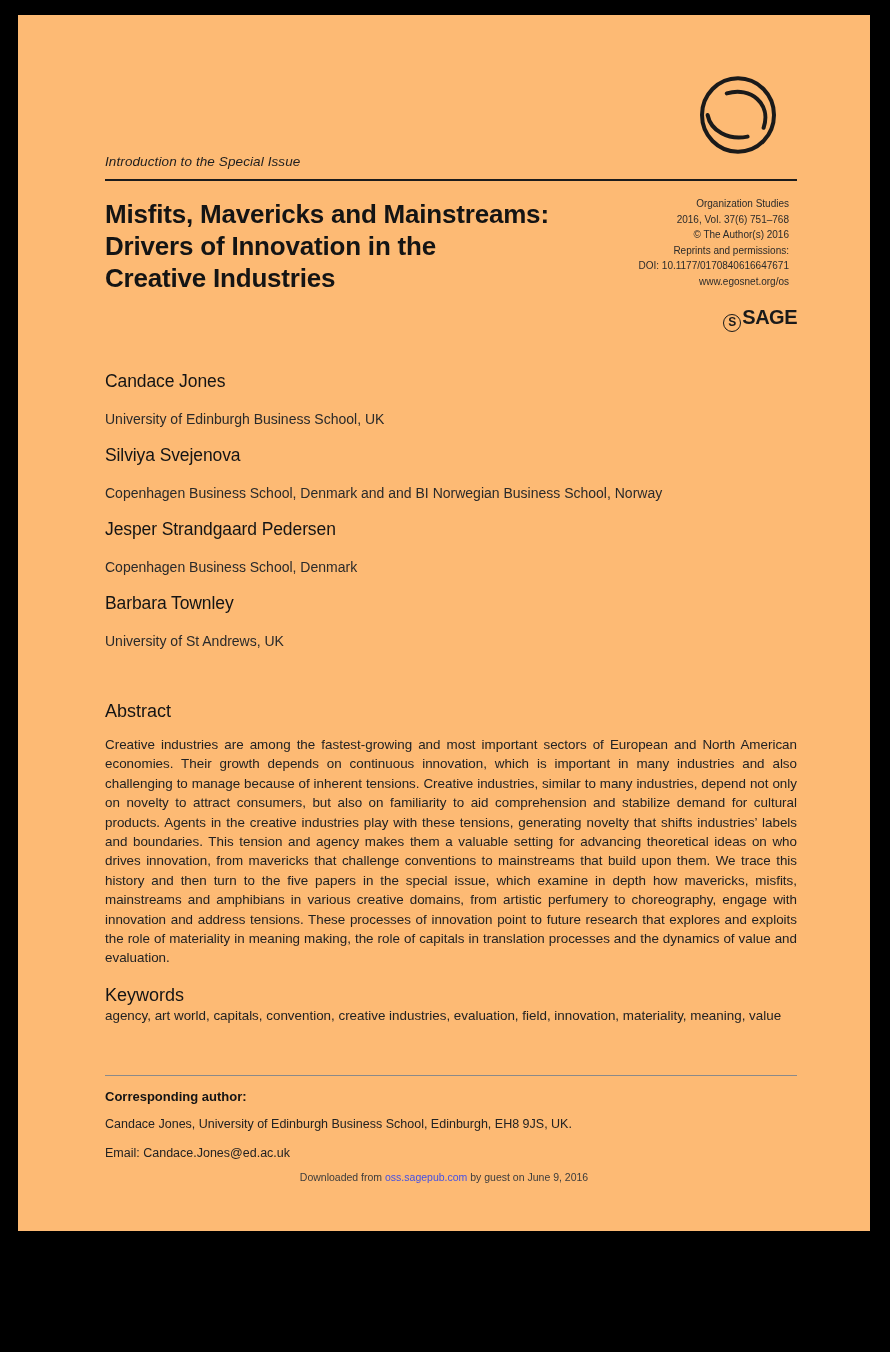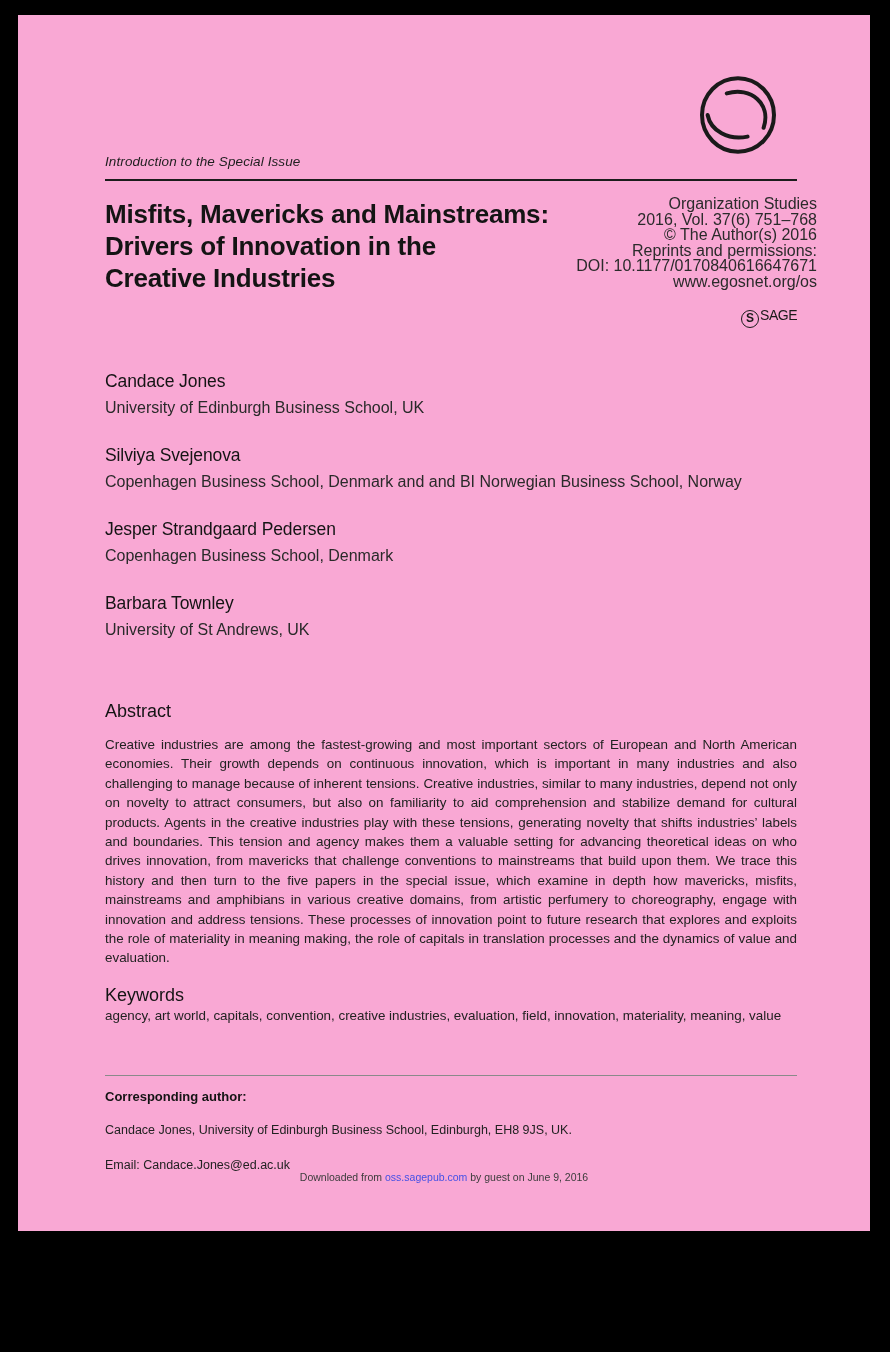--- a/index.html
+++ b/index.html
@@ -17,21 +17,21 @@
     height: 1352px;
     background: #000;
     overflow: hidden;
   }
   .sheet {
     position: absolute;
     left: 18px;
     top: 15px;
     width: 852px;
     height: 1216px;
-    background: #f9a8d4;
+    background: #fdba74;
   }
   .section-label {
     position: absolute;
     left: 87px;
     top: 139px;
     font-style: italic;
     font-size: 13.5px;
     color: #1e1e1e;
     letter-spacing: 0.1px;
   }
@@ -55,25 +55,25 @@
     left: 87px;
     top: 183px;
     font-size: 26px;
     line-height: 32px;
     font-weight: bold;
     color: #141414;
     letter-spacing: -0.2px;
   }
   .journal-meta {
     position: absolute;
-    left: 400px;
+    left: 372px;
     top: 181px;
     width: 399px;
     text-align: right;
-    font-size: 16px;
+    font-size: 10px;
     line-height: 15.5px;
     color: #2b2b2b;
   }
   .sage-logo {
     position: absolute;
     left: 380px;
     top: 291px;
     width: 399px;
     text-align: right;
     color: #1a1a1a;
@@ -85,38 +85,38 @@
     line-height: 15px;
     border: 1.8px solid #1a1a1a;
     border-radius: 50%;
     text-align: center;
     font-weight: bold;
     font-size: 12px;
     vertical-align: -2px;
     margin-right: 1px;
   }
   .sage-word {
-    font-size: 14px;
-    font-weight: normal;
+    font-size: 20px;
+    font-weight: bold;
     letter-spacing: -0.5px;
   }
   .author {
     position: absolute;
     left: 87px;
     width: 692px;
   }
   .author-name {
     font-size: 17.5px;
     font-weight: normal;
     color: #141414;
     letter-spacing: -0.1px;
   }
   .author-affil {
-    margin-top: 7px;
-    font-size: 16px;
+    margin-top: 19px;
+    font-size: 14px;
     color: #2a2a2a;
   }
   .a1 { top: 356px; }
   .a2 { top: 430px; }
   .a3 { top: 504px; }
   .a4 { top: 578px; }
   .abstract-block {
     position: absolute;
     left: 87px;
     top: 686px;
@@ -158,21 +158,21 @@
     left: 87px;
     top: 1074px;
     width: 692px;
   }
   .ca-heading {
     font-size: 13px;
     font-weight: bold;
     color: #141414;
   }
   .ca-line {
-    margin-top: 18px;
+    margin-top: 12px;
     font-size: 12.5px;
     line-height: 17px;
     color: #222;
   }
   .footer-line {
     position: absolute;
     left: 0;
     top: 1156px;
     width: 852px;
     text-align: center;

